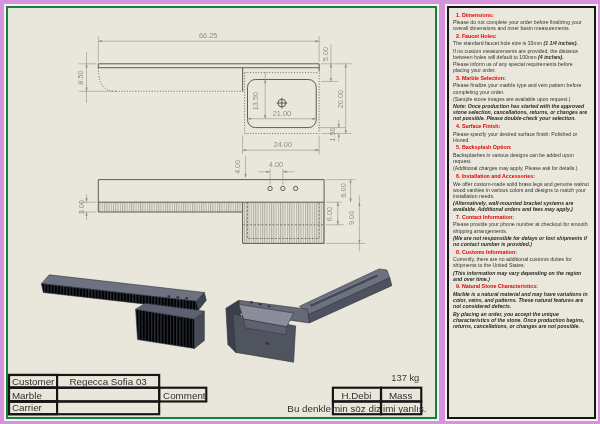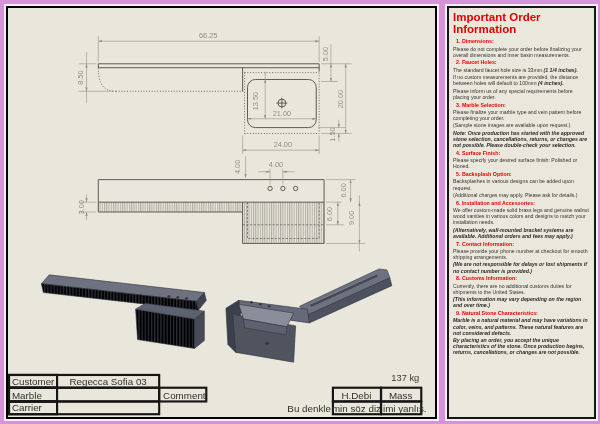--- a/index.html
+++ b/index.html
@@ -1,19 +1,19 @@
 <!DOCTYPE html>
 <html><head>
 <meta charset="utf-8">
 <style>
   html,body{margin:0;padding:0;}
   body{width:600px;height:424px;font-family:"Liberation Sans",sans-serif;}
   .page{position:relative;width:600px;height:424px;background:#d793d9;overflow:hidden;}
   .paper{position:absolute;left:6px;top:6px;width:427px;height:409px;background:#e9e7db;
-         border:2px solid #000000;box-shadow:0 0 0 2px #f7f1f7;}
+         border:2px solid #15803d;box-shadow:0 0 0 2px #f7f1f7;}
   .paper svg{display:block;}
   .panel{position:absolute;left:447px;top:6px;width:137px;height:407px;background:#eae8dc;
          border:2px solid #161616;box-shadow:0 0 0 2px #f7f1f7;padding:2px 4px 0 4px;overflow:hidden;}
   .panel-title{color:#e00000;font-weight:bold;font-size:11.5px;line-height:1.05;margin:1px 0 3px 0;}
   .sec-h{color:#e00000;font-weight:bold;font-size:5.3px;line-height:1.3;margin:1.6px 0 0.6px 0;padding-left:3px;}
   .sec-p{color:#35352f;font-size:5.2px;line-height:1.18;margin:0 0 1.2px 0;}
   .sec-p .bi{font-weight:bold;font-style:italic;color:#2a2a24;}
   text{font-family:"Liberation Sans",sans-serif;}
   .dtx{fill:#8f8f85;font-size:7.5px;text-anchor:middle;}
   .tbx{fill:#30302a;font-size:10px;}
@@ -207,21 +207,20 @@
         <text class="tbx" x="408" y="403" text-anchor="middle">Mass</text>
         <text class="tbx" x="12" y="416">Carrier</text>
         <text class="tbx" x="337" y="416.5" text-anchor="end" font-size="9.5">Bu denkle</text>
         <text class="tbx" x="363" y="416.5" text-anchor="middle" font-size="9.5">min söz diz</text>
         <text class="tbx" x="390" y="416.5" font-size="9.5">imi yanlış.</text>
       </g>
     </svg>
   </div>
 
   <div class="panel">
-    <div class="panel-title">Important Order Information</div>
     <div>
         <div class="sec-h">1. Dimensions:</div>
         <div class="sec-p"><span>Please do not complete your order before finalizing your overall dimensions and inner basin measurements.</span></div>
         <div class="sec-h">2. Faucet Holes:</div>
         <div class="sec-p"><span>The standard faucet hole size is 33mm </span><span class="bi">(1 1/4 inches).</span></div>
         <div class="sec-p"><span>If no custom measurements are provided, the distance between holes will default to 100mm </span><span class="bi">(4 inches).</span></div>
         <div class="sec-p"><span>Please inform us of any special requirements before placing your order.</span></div>
         <div class="sec-h">3. Marble Selection:</div>
         <div class="sec-p"><span>Please finalize your marble type and vein pattern before completing your order.</span></div>
         <div class="sec-p"><span>(Sample stone images are available upon request.)</span></div>

